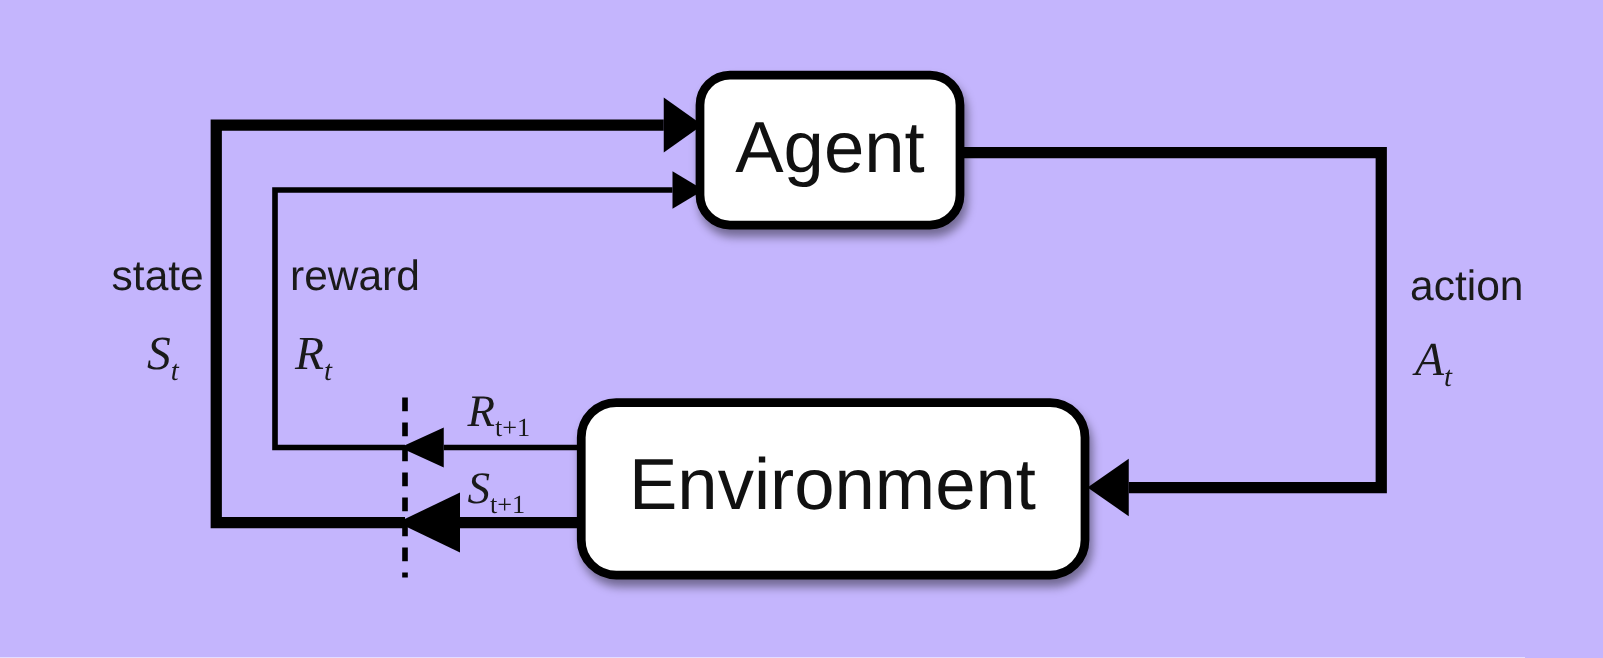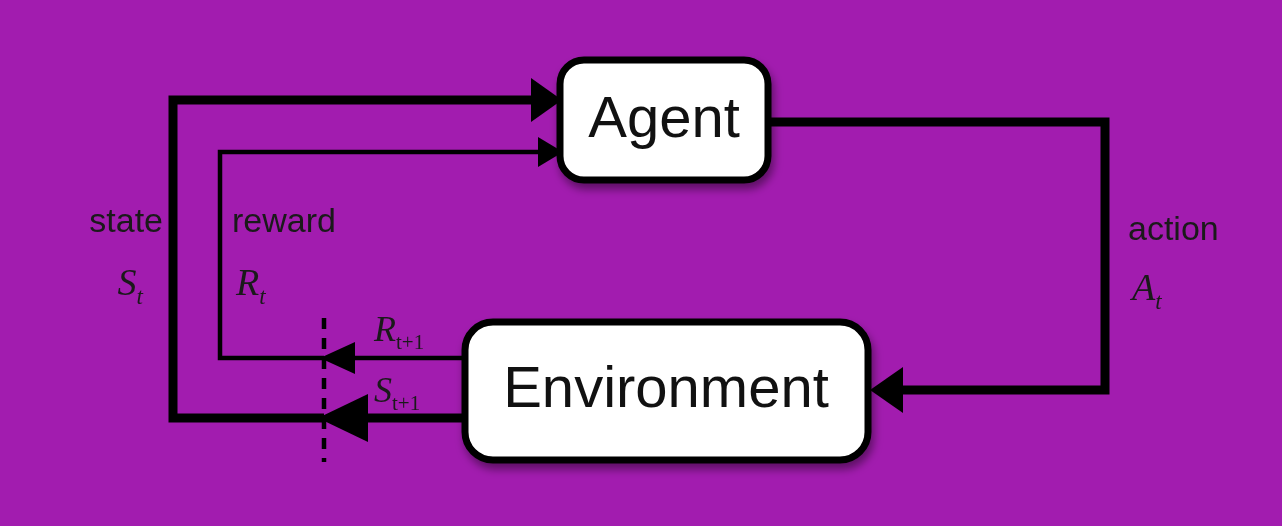--- a/index.html
+++ b/index.html
@@ -8,21 +8,21 @@
     padding: 0;
     background: #ffffff;
   }
   body {
     font-family: "Liberation Sans", sans-serif;
   }
   #canvas {
     position: relative;
     width: 1282px;
     height: 526px;
-    background: #a21caf;
+    background: #c4b5fd;
     overflow: hidden;
   }
   #diagram-svg {
     position: absolute;
     top: 0;
     left: 0;
     width: 1282px;
     height: 526px;
   }
   .node-label {

